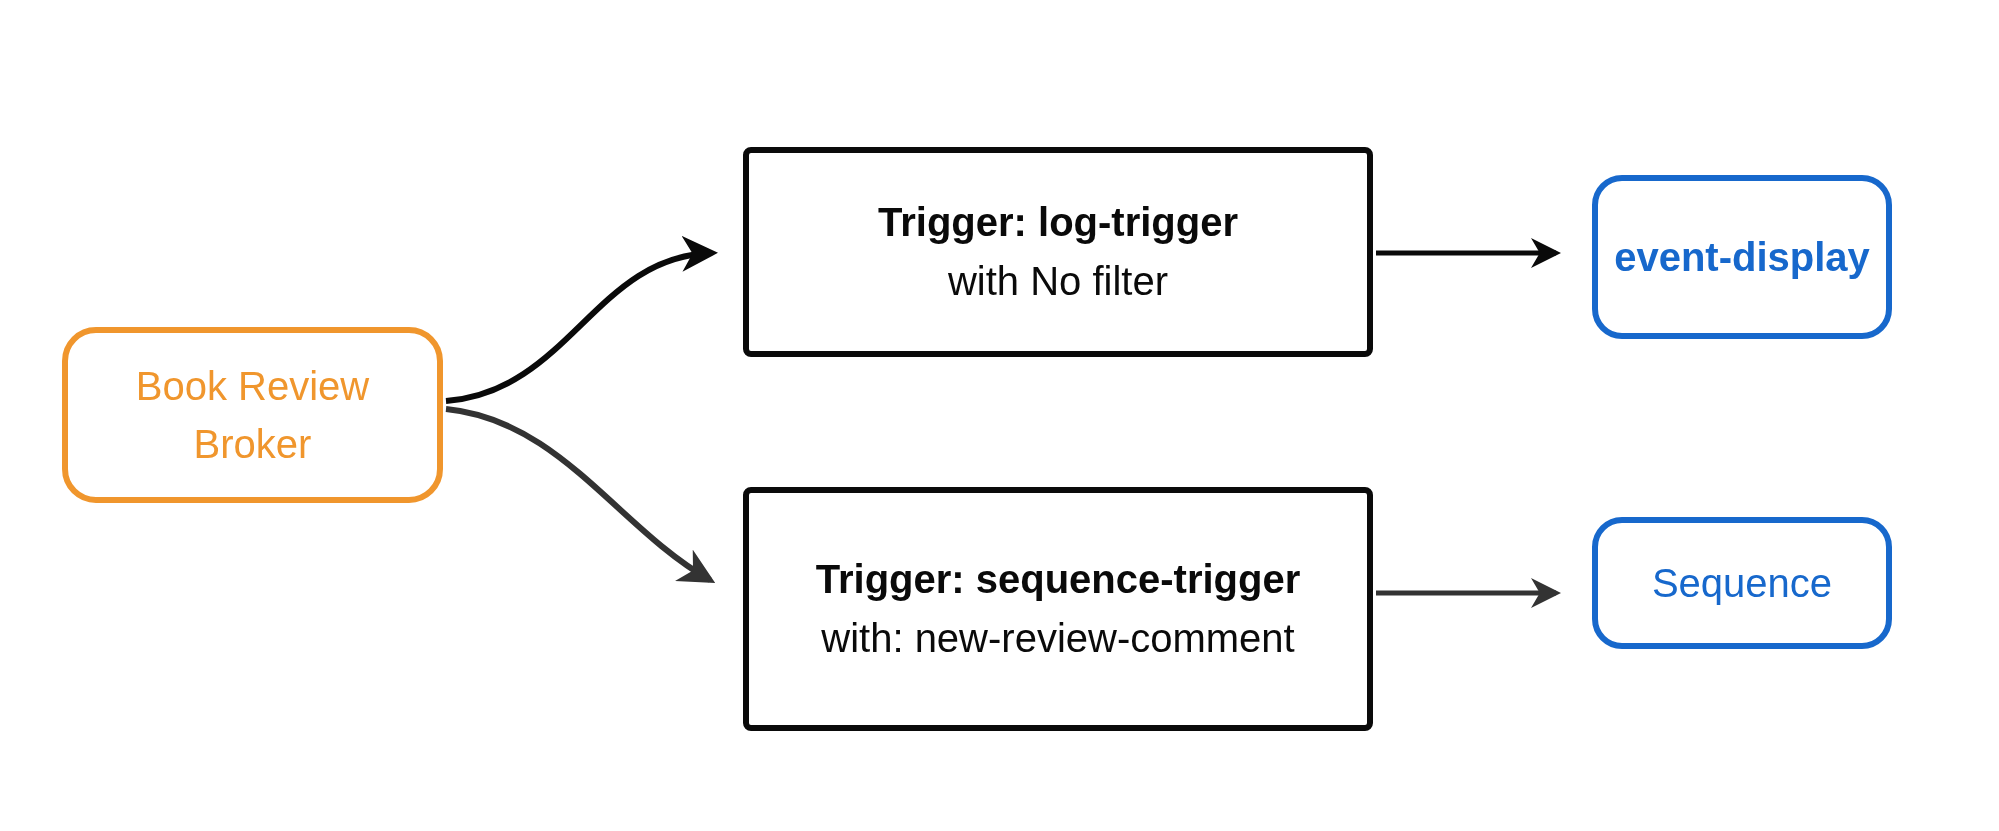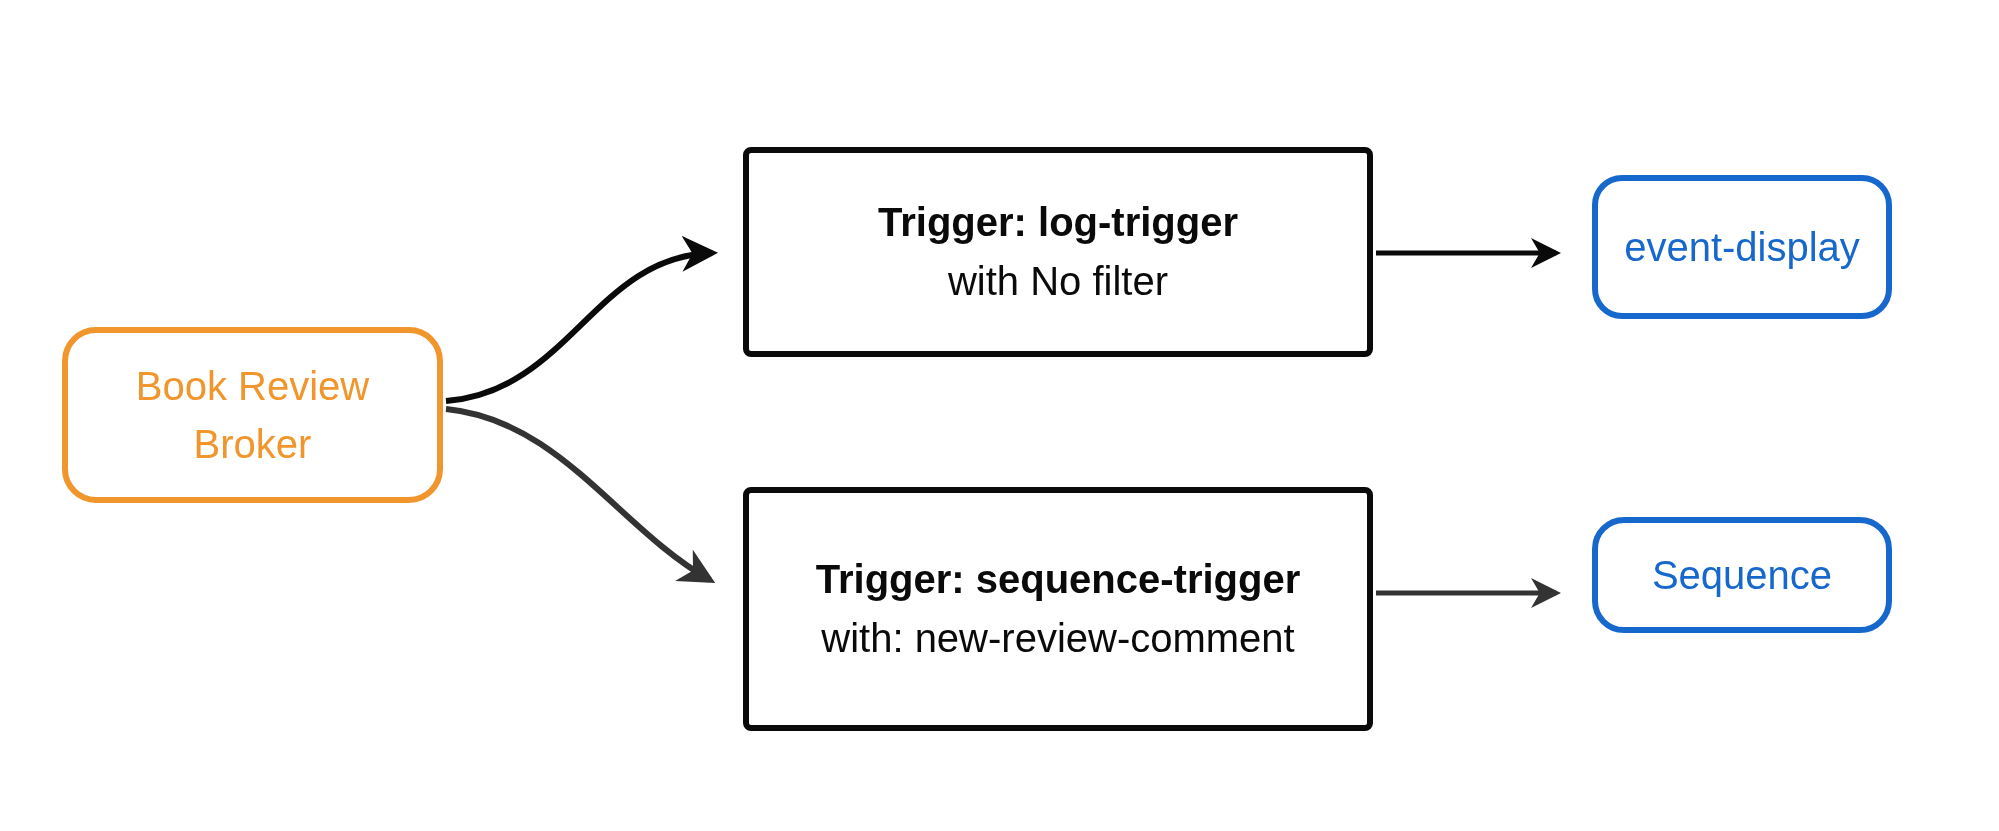--- a/index.html
+++ b/index.html
@@ -66,22 +66,22 @@
   .node-trigger .title   { font-weight: bold; }
   .node-sink {
     left: 1592px;
     width: 300px;
     border: 6px solid var(--sink-color, #1768CC);
     border-radius: 30px;
     color: var(--sink-color, #1768CC);
     font-size: 40px;
     line-height: 1.3;
   }
-  .node-event-display { top: 175px; height: 144px; }
-  .node-sequence      { top: 517px; height: 116px; border-radius: 32px; }
+  .node-event-display { top: 175px; height: 164px; font-weight: bold; }
+  .node-sequence      { top: 517px; height: 132px; }
 </style>
 </head>
 <body style="background: rgb(255, 255, 255);">
 
 <div class="canvas">
 
   <svg class="edges-layer" viewBox="0 0 1999 831" xmlns="http://www.w3.org/2000/svg">
     <defs>
       <marker id="arrowhead-dark" viewBox="0 0 12 12" refX="10" refY="6" markerWidth="6" markerHeight="6" markerUnits="strokeWidth" orient="auto">
         <path class="arrow-dark" d="M0,0 L12,6 L0,12 L3.5,6 Z"></path>

